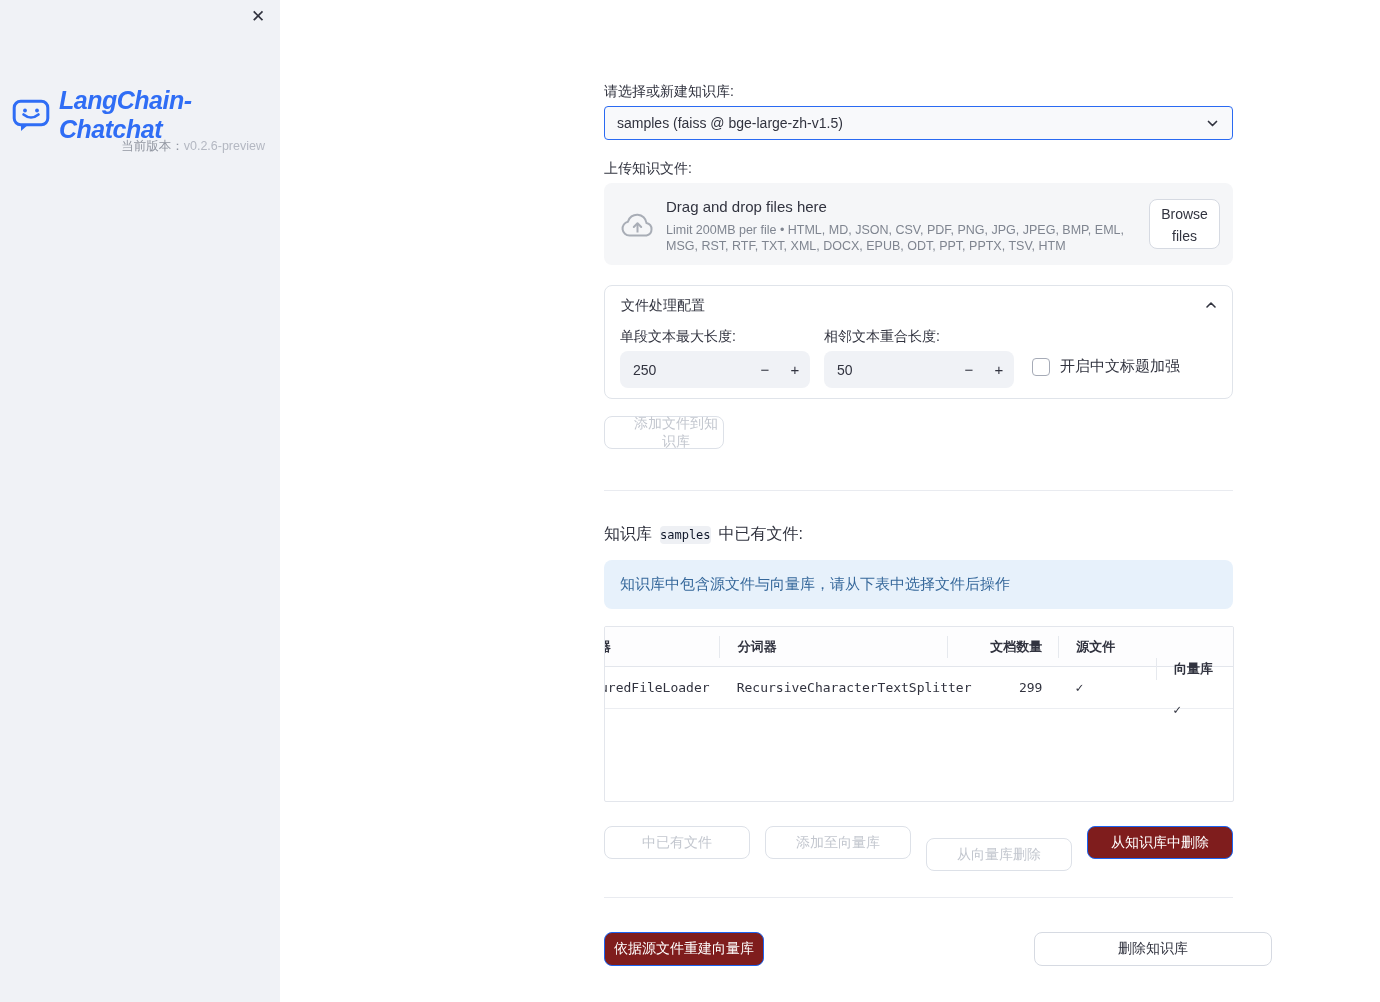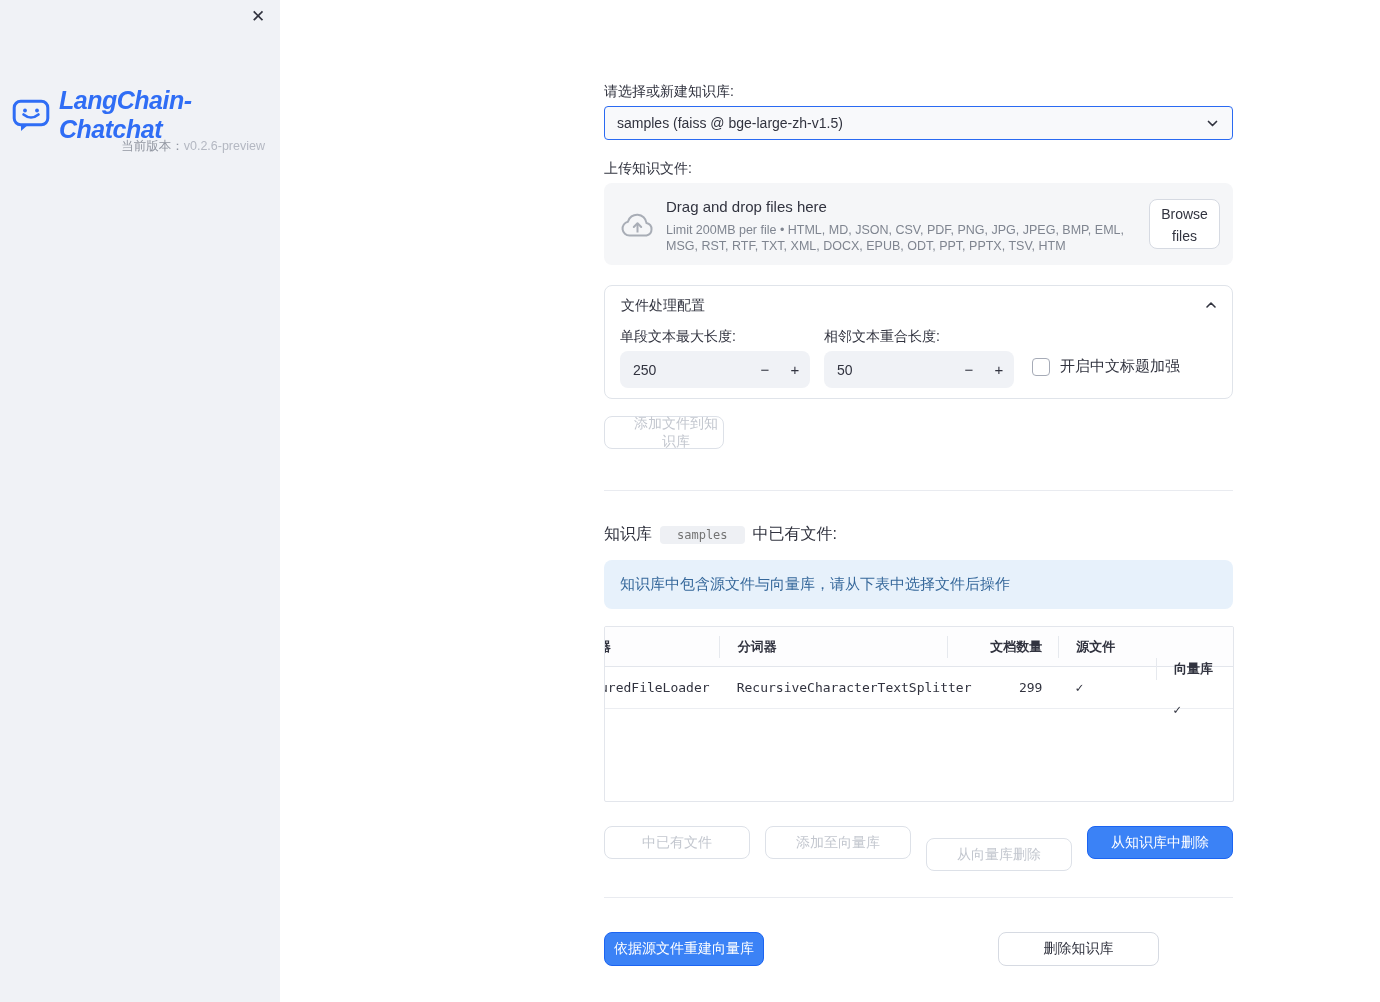--- a/index.html
+++ b/index.html
@@ -36,26 +36,26 @@
   .expander { left:604px; top:285px; width:629px; height:114px; background:#ffffff; border:1px solid #e0e4ea; border-radius:8px; }
   .exp-title { position:absolute; left:16px; top:11px; font-size:14px; }
   .num-input { position:absolute; top:65px; width:190px; height:37px; background:#f0f2f6; border-radius:8px;
                display:flex; align-items:center; }
   .num-val { font-size:14px; padding-left:13px; flex:1; }
   .step-btn { width:30px; height:37px; border:none; background:transparent; font-size:15px; color:#31333f; cursor:pointer; }
   .chk-box { position:absolute; width:18px; height:18px; border:1.6px solid #a6abb7; border-radius:4px; background:#ffffff; }
   .btn { border-radius:8px; font-size:14px; font-family:inherit; cursor:pointer; display:flex; align-items:center; justify-content:center; }
   .btn.secondary { background:#ffffff; border:1px solid #d6dae2; color:#31333f; }
   .btn.disabled  { background:#ffffff; border:1px solid #dde1e8; color:#c3c7cf; }
-  .btn.primary   { background:#3b82f6; border:1px solid #1b64f2; color:#ffffff; }
+  .btn.primary   { background:#7f1d1d; border:1px solid #1b64f2; color:#ffffff; }
   .hr { height:1px; background:#e9ebf0; }
 
   .kb-line { left:604px; top:524px; font-size:16px; display:flex; align-items:center; gap:8px; }
-  .code-chip { font-family:"DejaVu Sans Mono","Liberation Mono",monospace; font-size:12px; color:#737373;
-               background:#eef0f4; border-radius:4px; padding:2px 17px; }
+  .code-chip { font-family:"DejaVu Sans Mono","Liberation Mono",monospace; font-size:12px; color:#0f172a;
+               background:#eef0f4; border-radius:4px; padding:2px 0; }
   .info-banner { left:604px; top:560px; width:629px; height:49px; background:#e7f1fb; border-radius:8px;
                  display:flex; align-items:center; padding:0 16px; font-size:15px; color:#36689b; }
 
   
   .dtable { left:604px; top:626px; width:630px; height:176px; border:1px solid #e3e6ec; border-radius:2px;
             background:#ffffff; overflow:hidden; }
   .thead { display:flex; height:40px; background:#fdfdfe; border-bottom:1px solid #e3e6ec; align-items:center;
            font-size:13px; font-weight:bold; }
   .trow  { display:flex; height:42px; border-bottom:1px solid #eceef2; align-items:center;
            font-family:"DejaVu Sans Mono","Liberation Mono",monospace; font-size:13px; }
@@ -191,16 +191,16 @@
     </div>
 
     <button class="abs btn disabled" style="left:604px; top:826px; width:146px; height:33px;">中已有文件</button>
     <button class="abs btn disabled" style="left:765px; top:826px; width:146px; height:33px;">添加至向量库</button>
     <button class="abs btn disabled" style="left:926px; top:826px; width:146px; height:33px;margin-top:12px;">从向量库删除</button>
     <button class="abs btn primary" style="left:1087px; top:826px; width:146px; height:33px;">从知识库中删除</button>
 
     <div class="abs hr" style="left:604px; top:897px; width:629px;"></div>
 
     <button class="abs btn primary" style="left:604px; top:932px; width:160px; height:34px;">依据源文件重建向量库</button>
-    <button class="abs btn secondary" style="left:998px; top:932px; width:161px; height:34px;">删除知识库</button>
+    <button class="abs btn secondary" style="left:1034px; top:932px; width:238px; height:34px;">删除知识库</button>
 
   </main>
 </div>
 
 </body></html>

